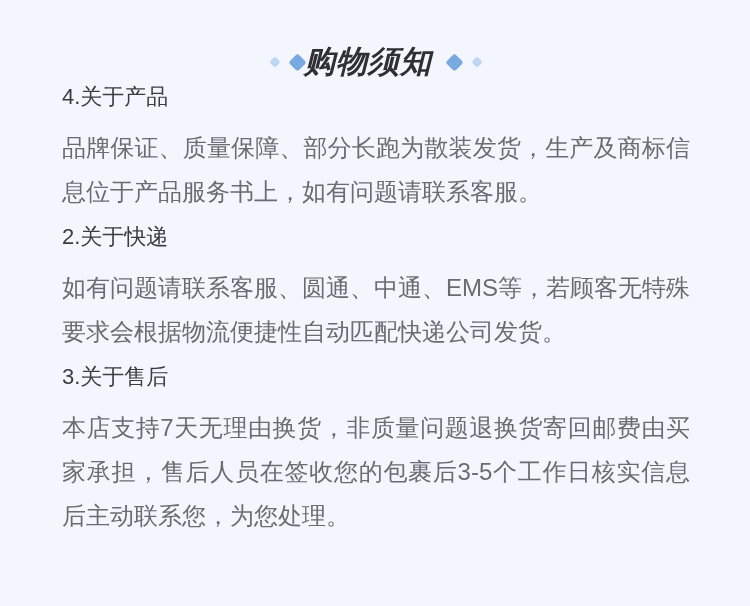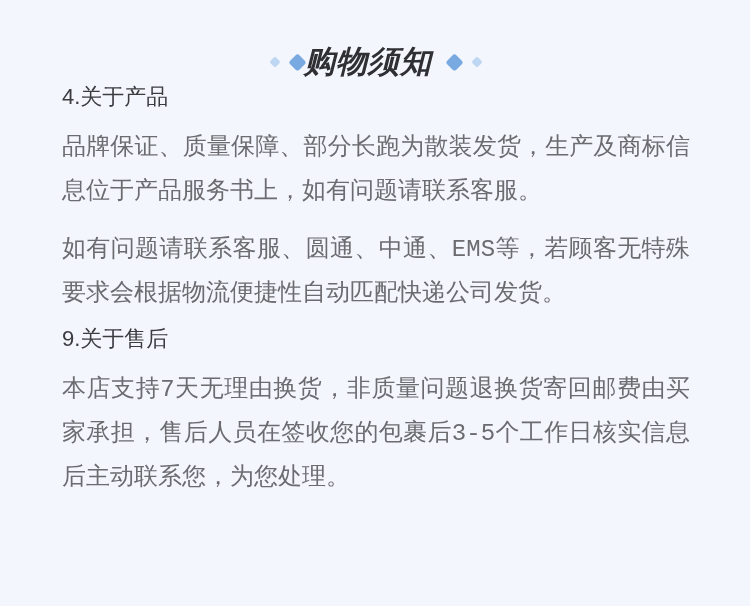--- a/index.html
+++ b/index.html
@@ -63,21 +63,20 @@
   }
   .section:first-of-type .section-heading { margin-top: 28px; }
   .section + .section .section-heading { margin-top: 8px; }
   .section-body {
     font-size: 24px;
     color: #6b6b70;
     line-height: 44px;
     margin: 14px 0 0 0;
     text-align: justify;
     text-justify: inter-ideograph;
-    font-family: Liberation Mono, monospace;
   }
 </style>
 </head>
 <body style="background: rgb(243, 247, 253);">
 
 <div class="notice-page">
 
   <div class="title-row">
     <span class="diamond small" style="background: rgb(189, 214, 242);"></span>
     <span class="diamond large" style="background: rgb(121, 169, 225);"></span>
@@ -85,21 +84,22 @@
     <span class="diamond large" style="background: rgb(121, 169, 225);"></span>
     <span class="diamond small" style="background: rgb(189, 214, 242);"></span>
   </div>
 
   <div class="section">
     <h2 class="section-heading">4.关于产品</h2>
     <p class="section-body">品牌保证、质量保障、部分长跑为散装发货，生产及商标信息位于产品服务书上，如有问题请联系客服。</p>
   </div>
 
   <div class="section">
+    <h2 class="section-heading">2.关于快递</h2>
     <p class="section-body">如有问题请联系客服、圆通、中通、EMS等，若顾客无特殊要求会根据物流便捷性自动匹配快递公司发货。</p>
   </div>
 
   <div class="section">
-    <h2 class="section-heading">9.关于售后</h2>
+    <h2 class="section-heading">3.关于售后</h2>
     <p class="section-body">本店支持7天无理由换货，非质量问题退换货寄回邮费由买家承担，售后人员在签收您的包裹后3-5个工作日核实信息后主动联系您，为您处理。</p>
   </div>
 
 </div>
 
 </body></html>

